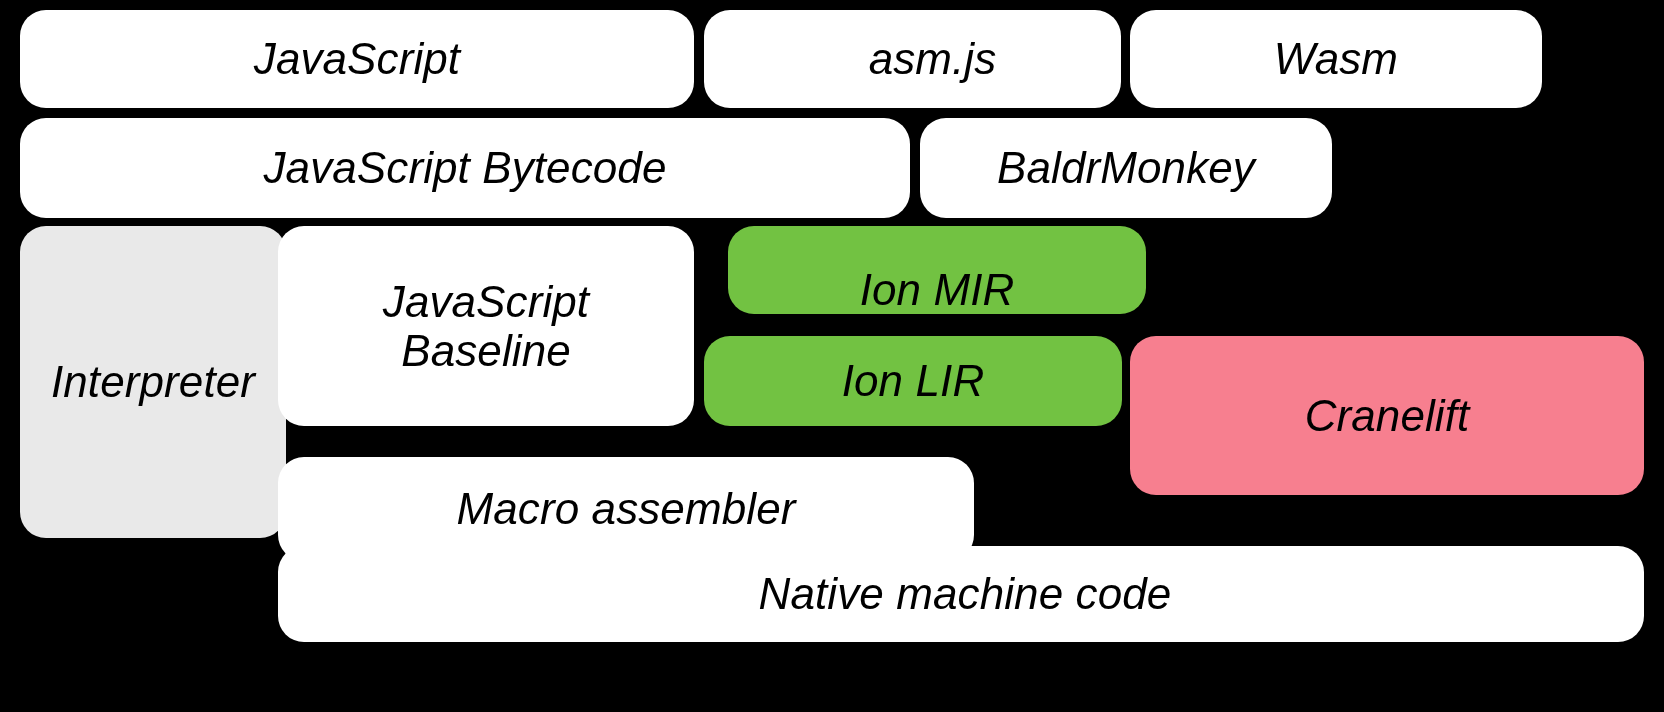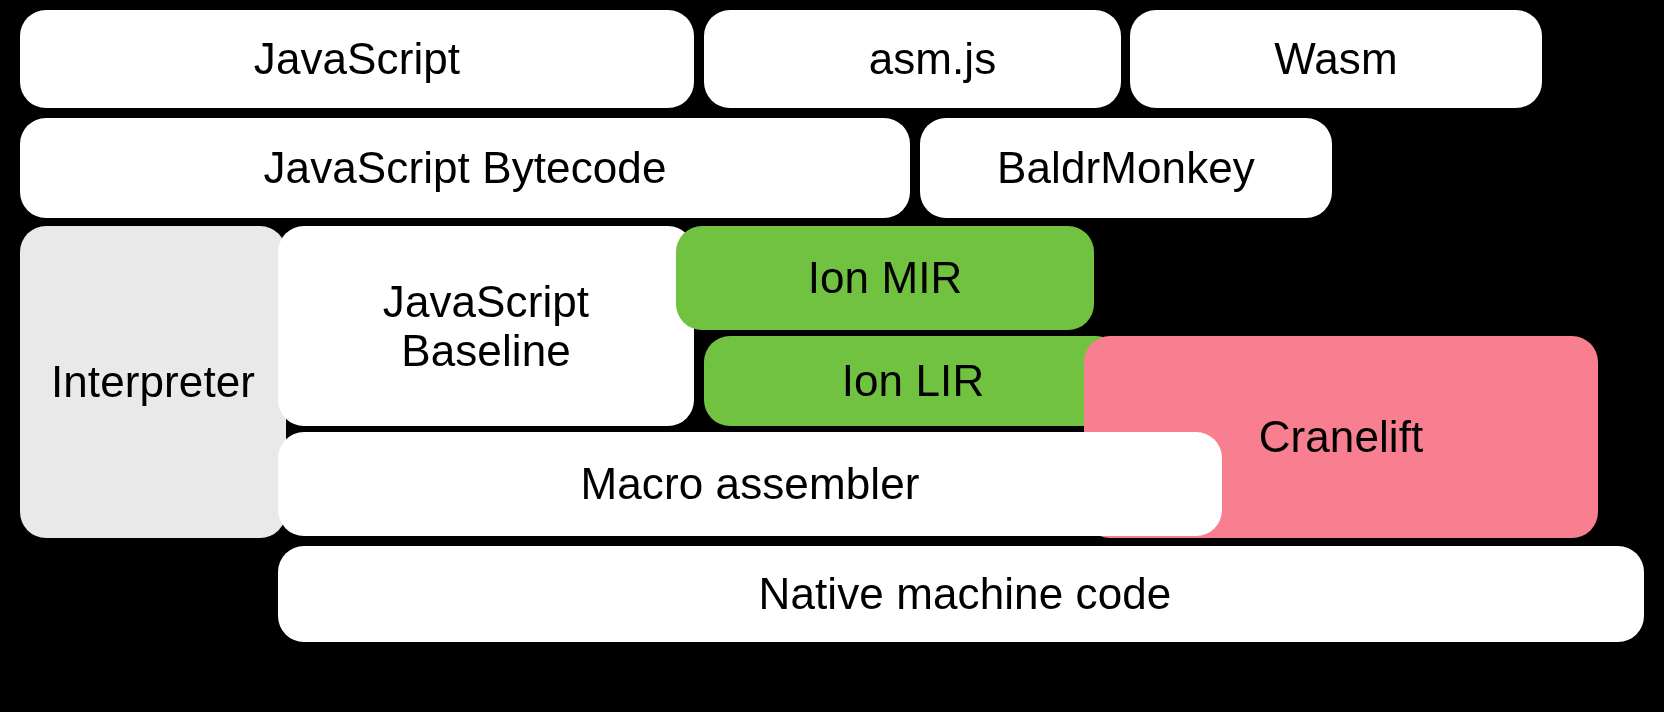--- a/index.html
+++ b/index.html
@@ -8,20 +8,21 @@
     padding: 0;
     background: #000000;
   }
   #canvas {
     position: relative;
     width: 1664px;
     height: 712px;
     background: #000000;
     font-family: "Liberation Sans", sans-serif;
     overflow: hidden;
+    font-style: italic;
   }
   .node {
     position: absolute;
     box-sizing: border-box;
     display: flex;
     align-items: center;
     justify-content: center;
     text-align: center;
     border-radius: 26px;
     color: #000000;
@@ -42,18 +43,18 @@
 
 <div id="canvas" style="background: rgb(0, 0, 0);">
     <div class="node fill-white" style="left: 20px; top: 10px; width: 674px; height: 98px;"><span>JavaScript</span></div>
     <div class="node fill-white" style="left: 704px; top: 10px; width: 417px; height: 98px; padding-left: 40px;"><span>asm.js</span></div>
     <div class="node fill-white" style="left: 1130px; top: 10px; width: 412px; height: 98px;"><span>Wasm</span></div>
     <div class="node fill-white" style="left: 20px; top: 118px; width: 890px; height: 100px;"><span>JavaScript Bytecode</span></div>
     <div class="node fill-gray" style="left: 20px; top: 226px; width: 266px; height: 312px;"><span>Interpreter</span></div>
     <div class="node fill-white" style="left: 920px; top: 118px; width: 412px; height: 100px;"><span>BaldrMonkey</span></div>
     <div class="node fill-white" style="left: 278px; top: 226px; width: 416px; height: 200px;"><span>JavaScript
 Baseline</span></div>
-    <div class="node fill-green" style="left: 676px; top: 226px; width: 418px; height: 104px;"><span>Ion MIR</span></div>
+    <div class="node fill-green" style="left: 728px; top: 226px; width: 418px; height: 88px; align-items: flex-end;"><span>Ion MIR</span></div>
     <div class="node fill-green" style="left: 704px; top: 336px; width: 418px; height: 90px;"><span>Ion LIR</span></div>
-    <div class="node fill-pink" style="left: 1084px; top: 336px; width: 514px; height: 202px;"><span>Cranelift</span></div>
-    <div class="node fill-white" style="left: 278px; top: 432px; width: 944px; height: 104px;"><span>Macro assembler</span></div>
+    <div class="node fill-pink" style="left: 1130px; top: 336px; width: 514px; height: 159px;"><span>Cranelift</span></div>
+    <div class="node fill-white" style="left: 278px; top: 457px; width: 696px; height: 104px;"><span>Macro assembler</span></div>
     <div class="node fill-white" style="left: 278px; top: 546px; width: 1366px; height: 96px; padding-left: 8px;"><span>Native machine code</span></div>
   </div>
 
 </body></html>

